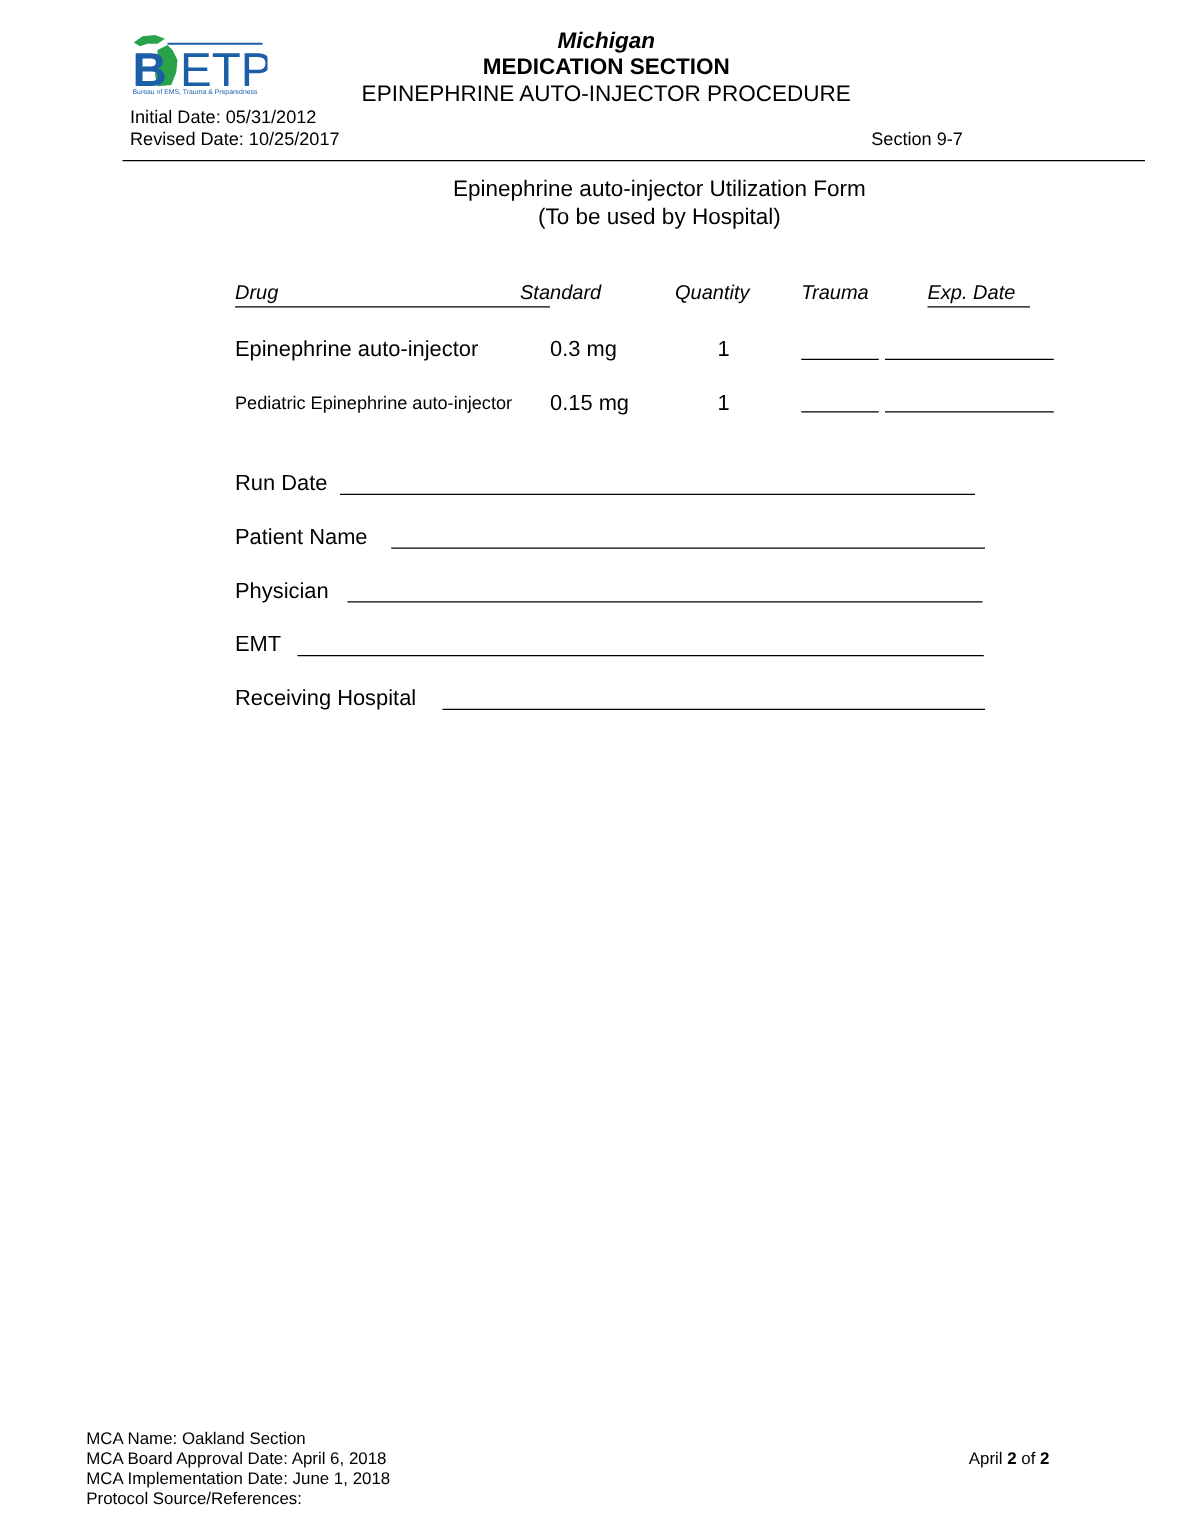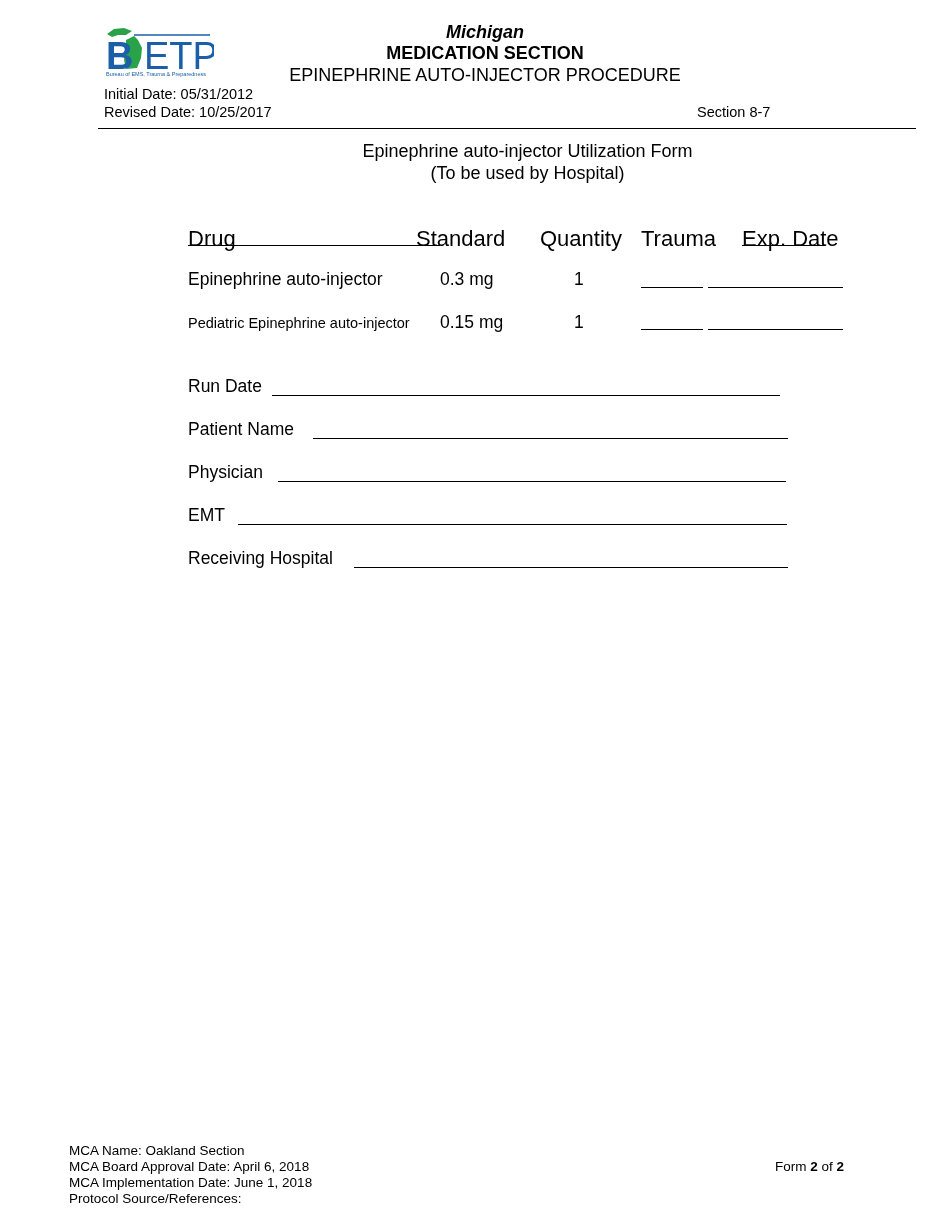--- a/index.html
+++ b/index.html
@@ -8,21 +8,21 @@
   .logo { left:104px; top:26px; width:110px; height:54px; }
   .logo-tagline { position:absolute; left:2px; top:45px; font-size:5.5px; color:#1a5fa8; white-space:nowrap; }
   .hdr-center { left:0; width:970px; text-align:center; }
   .h-state { top:22px; font-size:18px; font-weight:bold; font-style:italic; }
   .h-section { top:43px; font-size:18px; font-weight:bold; }
   .h-proc { top:65px; font-size:18px; }
   .date { left:104px; font-size:14.5px;text-align:center; }
   .sec-num { left:697px; top:104px; font-size:14.5px; }
   .rule { left:98px; top:128px; width:818px; height:0; border-top:1.5px solid #000; }
   .form-title { left:0; width:1055px; text-align:center; font-size:18px; line-height:22px; }
-  .th { top:226px; font-size:22px; }
+  .th { top:226px; font-size:16px;font-style:italic; }
   .drug-underline { left:188px; top:245px; width:252px; border-top:1px solid #000; }
   .exp-underline { left:742px; top:245px; width:82px; border-top:1px solid #000; }
   .td { font-size:17.5px; }
   .blank { border-bottom:1.5px solid #000; height:0; }
   .field-label { left:188px; font-size:17.5px; }
 </style>
 </head>
 <body>
 
 <div class="abs logo">
@@ -35,21 +35,21 @@
   </svg>
   <div class="logo-tagline">Bureau of EMS, Trauma &amp; Preparedness</div>
 </div>
 
 <div class="abs hdr-center h-state">Michigan</div>
 <div class="abs hdr-center h-section">MEDICATION SECTION</div>
 <div class="abs hdr-center h-proc">EPINEPHRINE AUTO-INJECTOR PROCEDURE</div>
 
 <div class="abs date" style="top:86px">Initial Date: 05/31/2012</div>
 <div class="abs date" style="top:104px">Revised Date: 10/25/2017</div>
-<div class="abs sec-num">Section 8-7</div>
+<div class="abs sec-num">Section 9-7</div>
 <div class="abs rule"></div>
 
 <div class="abs form-title" style="top:140px">Epinephrine auto-injector Utilization Form</div>
 <div class="abs form-title" style="top:162px">(To be used by Hospital)</div>
 
 <div class="abs th" style="left:188px">Drug</div>
 <div class="abs th" style="left:416px">Standard</div>
 <div class="abs th" style="left:540px">Quantity</div>
 <div class="abs th" style="left:641px">Trauma</div>
 <div class="abs th" style="left:742px">Exp. Date</div>
@@ -86,13 +86,13 @@
 
 <div class="abs field-label" style="top:548px">Receiving Hospital</div>
 <div class="abs blank" style="left:354px;top:567px;width:434px"></div>
 
 <div class="abs" style="left:69px;top:1143px;font-size:13.5px;line-height:16px">
   <div>MCA Name: Oakland Section</div>
   <div>MCA Board Approval Date: April 6, 2018</div>
   <div>MCA Implementation Date: June 1, 2018</div>
   <div>Protocol Source/References:</div>
 </div>
-<div class="abs" style="left:775px;top:1159px;font-size:13.5px;white-space:pre"><span>Form </span><b>2</b><span> of </span><b>2</b></div>
+<div class="abs" style="left:775px;top:1159px;font-size:13.5px;white-space:pre"><span>April </span><b>2</b><span> of </span><b>2</b></div>
 
 </body></html>

